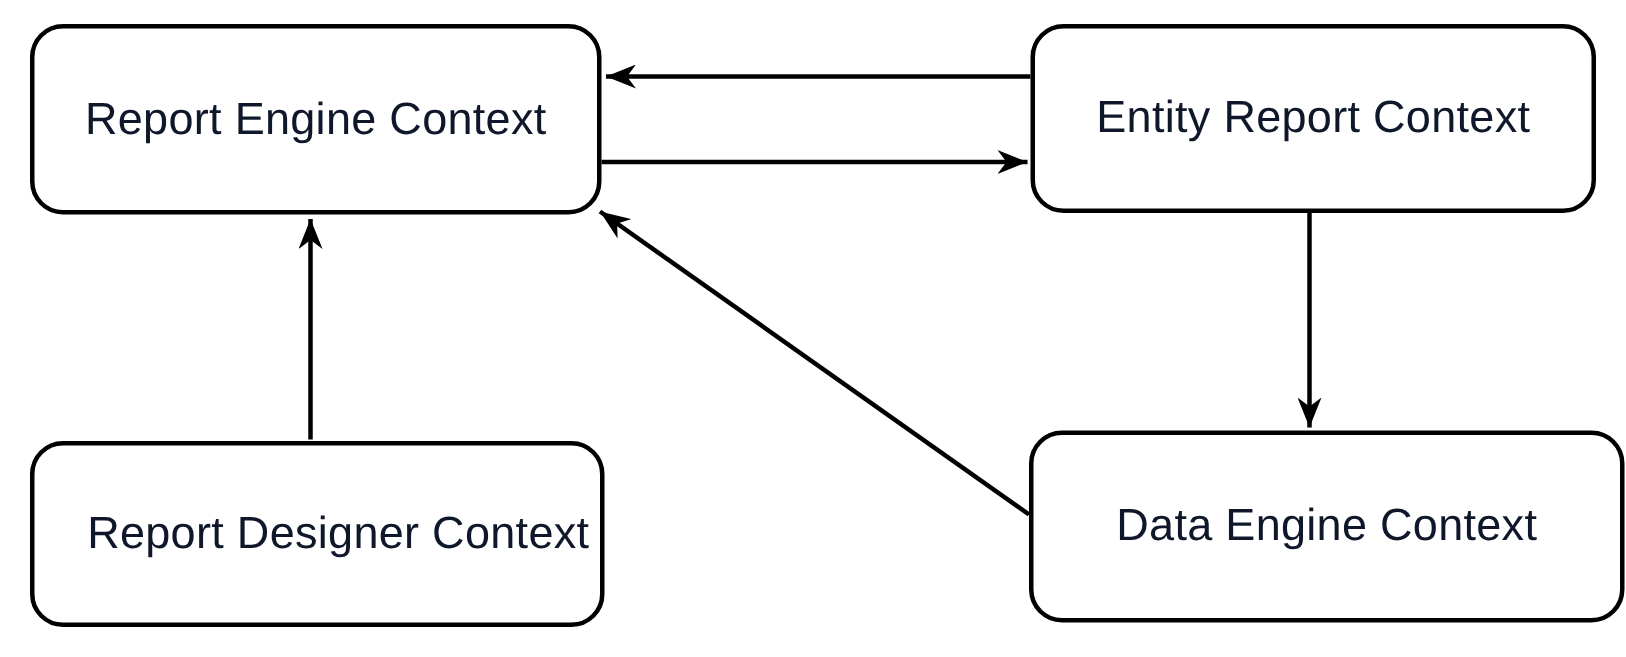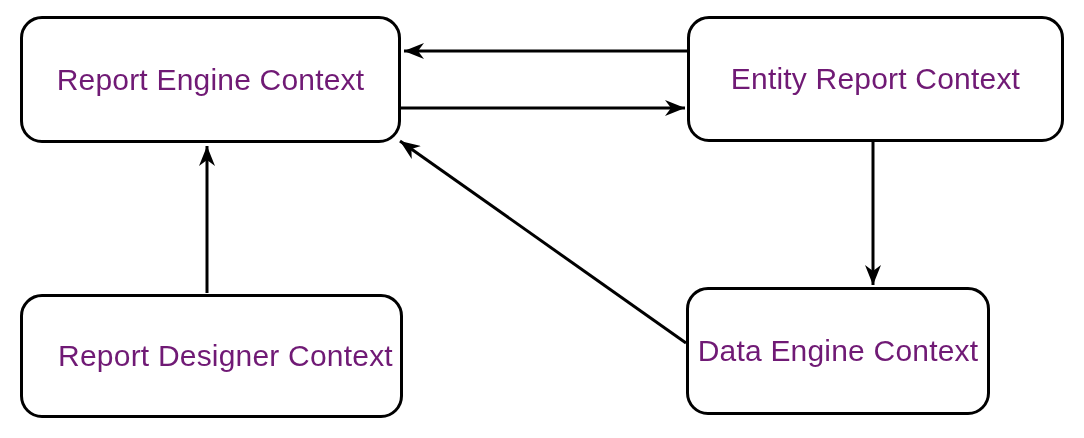--- a/index.html
+++ b/index.html
@@ -21,29 +21,29 @@
     border: 3px solid #000000;
     border-radius: 22px;
     background: #ffffff;
     display: flex;
     align-items: center;
     justify-content: center;
     z-index: 1;
   }
   .node-label {
     font-size: 30px;
-    color: #701a75;
+    color: #0f172a;
     letter-spacing: 0.2px;
     white-space: nowrap;
     text-align: left;
   }
   #node-report-engine   { left: 20px;  top: 16px;  width: 381px; height: 127px; }
   #node-entity-engine   { left: 687px; top: 16px;  width: 377px; height: 126px; }
   #node-report-designer { left: 20px;  top: 294px; width: 383px; height: 124px; padding-left: 28px; }
-  #node-data-engine     { left: 686px; top: 287px; width: 304px; height: 128px; }
+  #node-data-engine     { left: 686px; top: 287px; width: 397px; height: 128px; }
   .edges-layer {
     position: absolute;
     left: 0;
     top: 0;
     width: 1084px;
     height: 438px;
     z-index: 2;
     pointer-events: none;
   }
   .edge {

